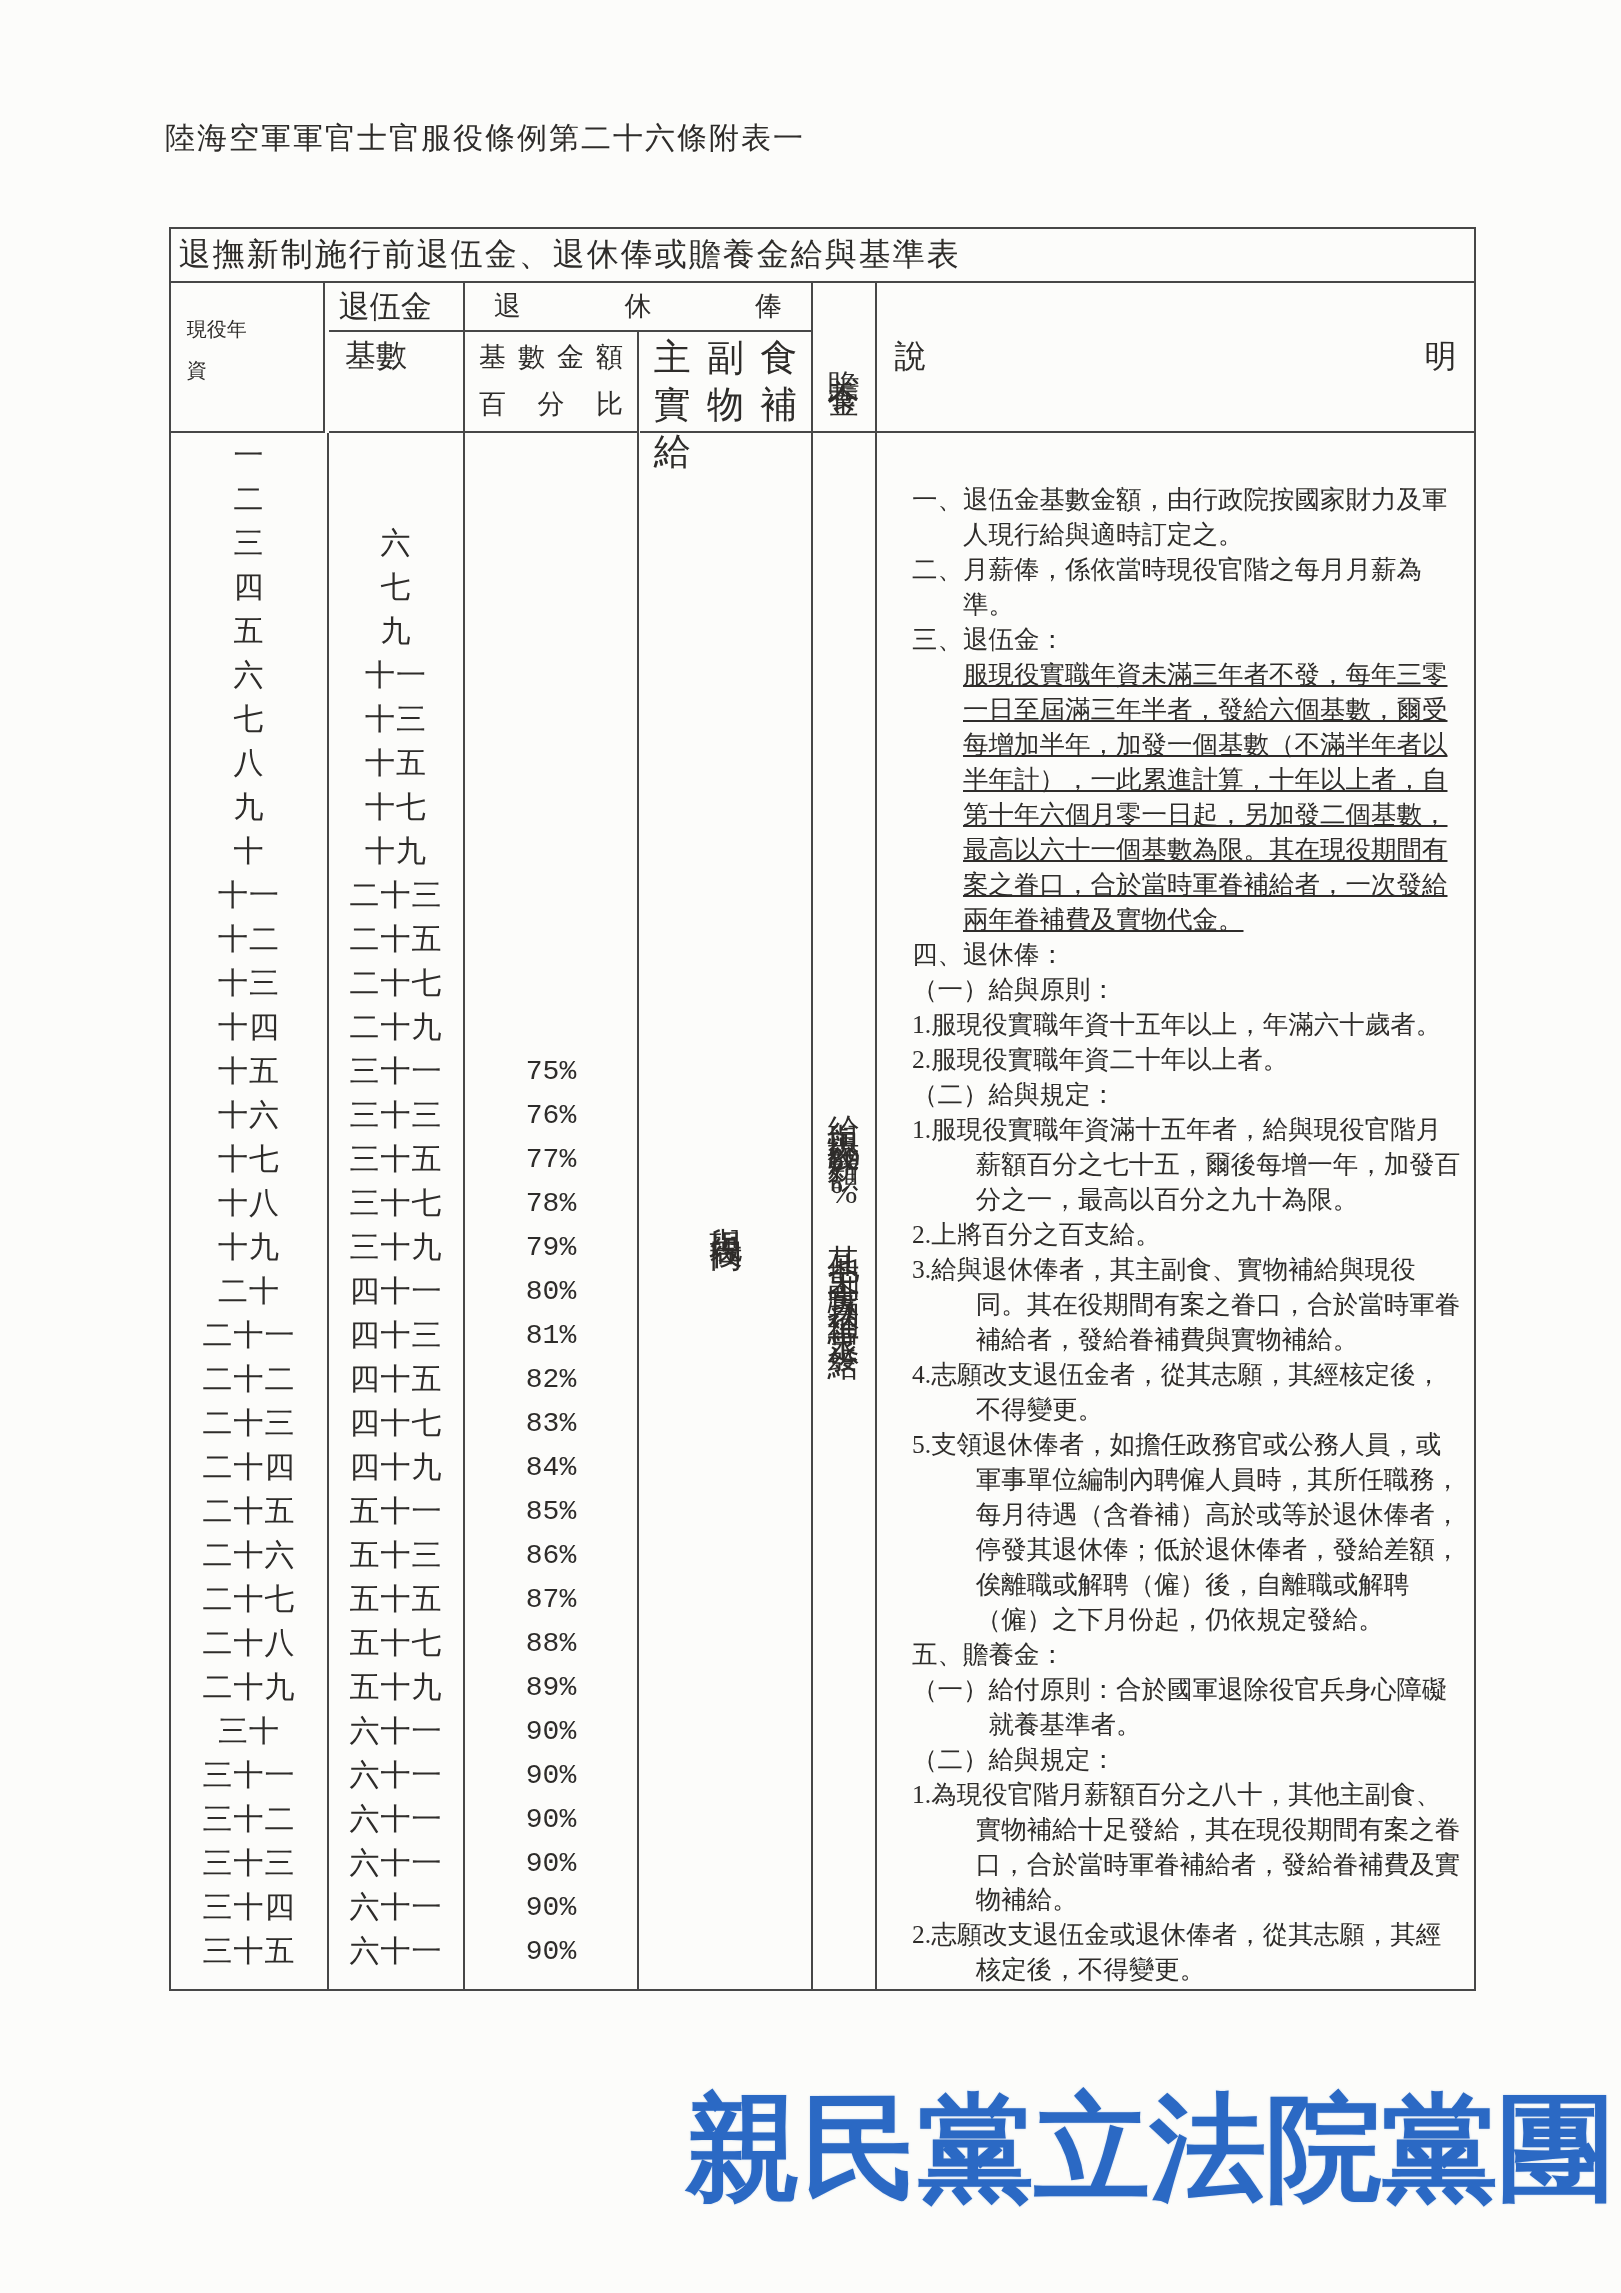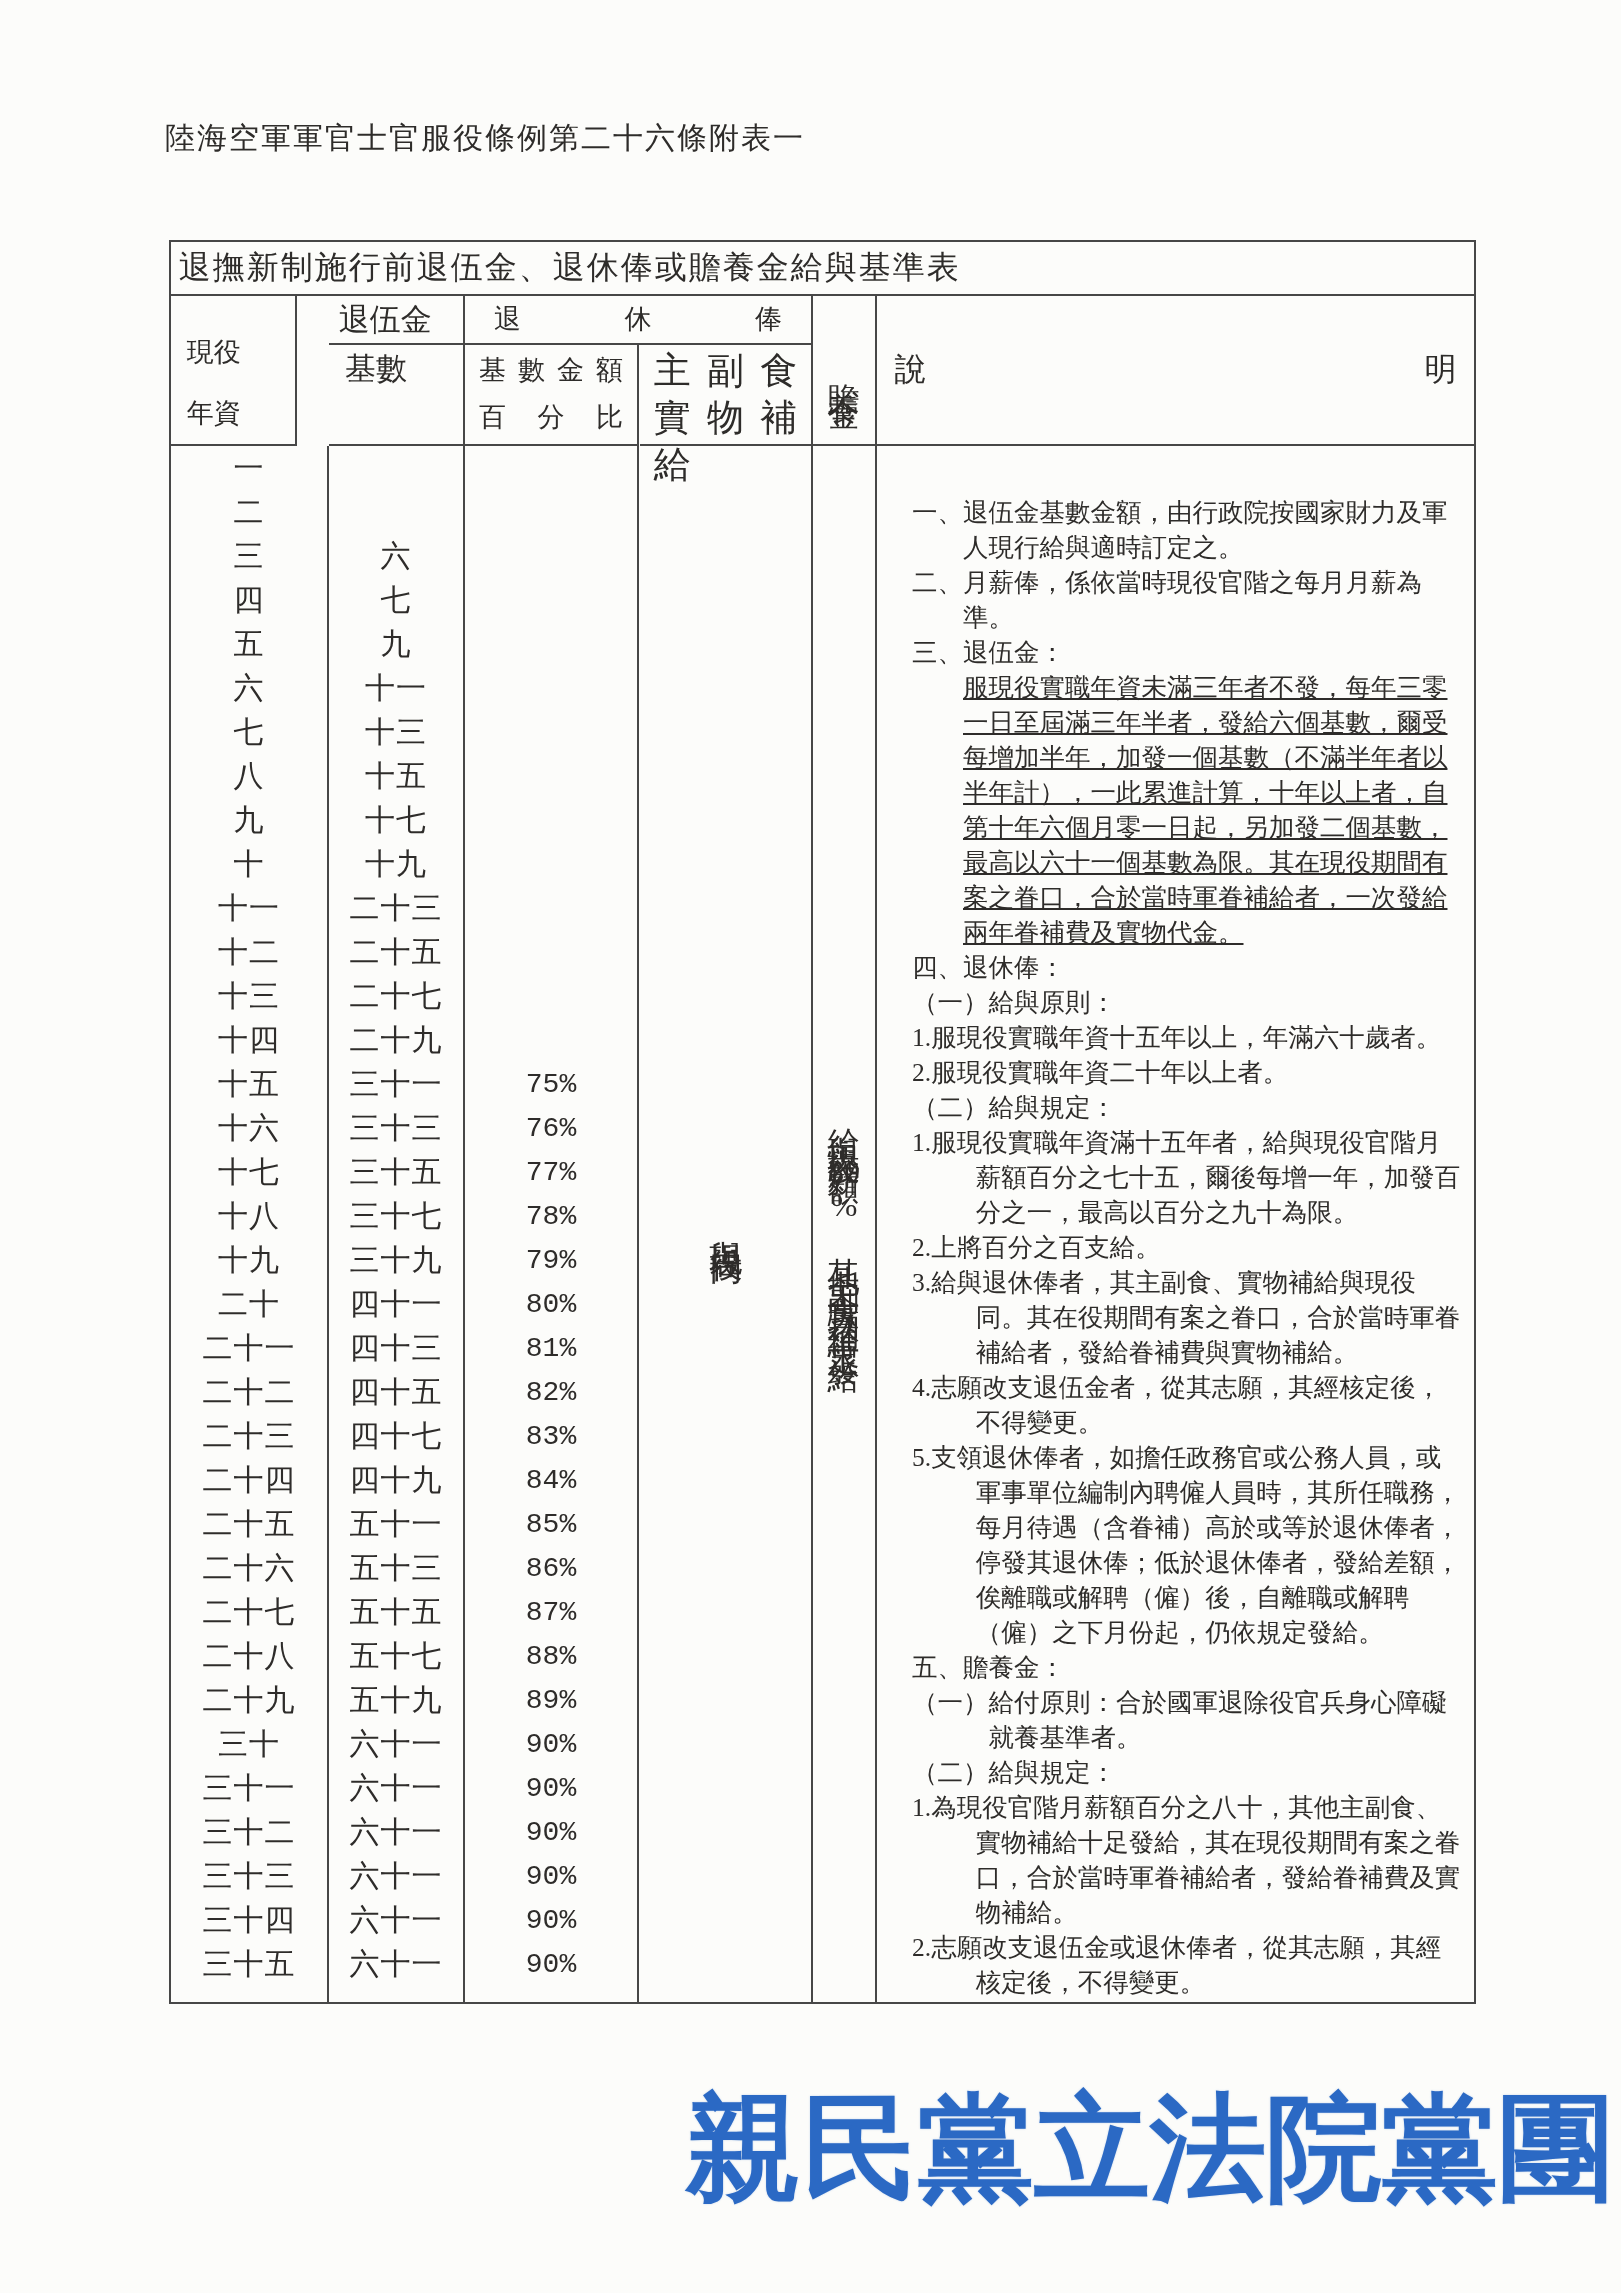--- a/index.html
+++ b/index.html
@@ -12,34 +12,34 @@
     overflow:hidden;
     font-family:"Liberation Serif","DejaVu Serif",serif;
     color:#2e2c2a;
   }
   .doc-title{
     position:absolute;left:165px;top:118px;
     font-size:30px;letter-spacing:2px;white-space:nowrap;
   }
   
   .tbl{
-    position:absolute;left:169px;top:240px;
+    position:absolute;left:169px;top:227px;
     width:1307px;height:1764px;
     border:2px solid #474747;
     box-sizing:border-box;
   }
   .cell{position:absolute;box-sizing:border-box;}
   .br{border-right:2px solid #474747;}
   .bb{border-bottom:2px solid #474747;}
 
   .t-title{left:0;top:0;width:1303px;height:54px;
     font-size:32px;letter-spacing:2px;line-height:51px;padding-left:7.8px;white-space:nowrap;}
 
-  .c-years-h{left:0;top:54px;width:126px;height:150px;
-    font-size:27px;line-height:61px;padding:25.5px 0 0 15.7px;}
+  .c-years-h{left:0;top:54px;width:154px;height:150px;
+    font-size:20px;line-height:41px;padding:25.5px 0 0 15.7px;}
   .c-years-h .wrapbox{width:67px;}
   .c-sev-h{left:158px;top:54px;width:136px;height:49px;
     font-size:31px;line-height:47px;padding-left:9.8px;white-space:nowrap;}
   .c-pen-h{left:294px;top:54px;width:348px;height:49px;
     font-size:27px;line-height:47px;padding:0 29px;}
   .c-base-h{left:158px;top:103px;width:136px;height:101px;
     font-size:31px;line-height:47px;padding-left:16px;}
   .c-pct-h{left:294px;top:103px;width:174px;height:101px;
     font-size:27px;line-height:47px;padding:2px 14px;}
   .c-food-h{left:469px;top:103px;width:173px;height:101px;

